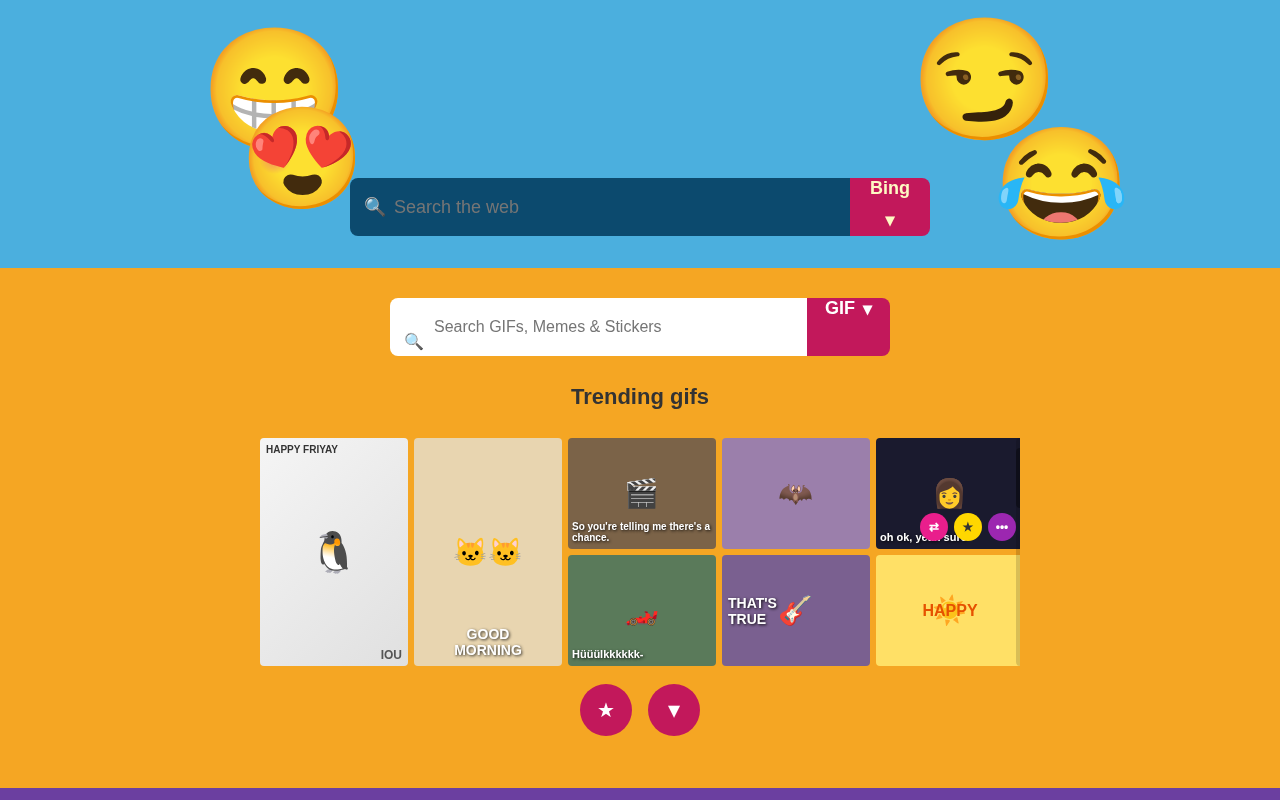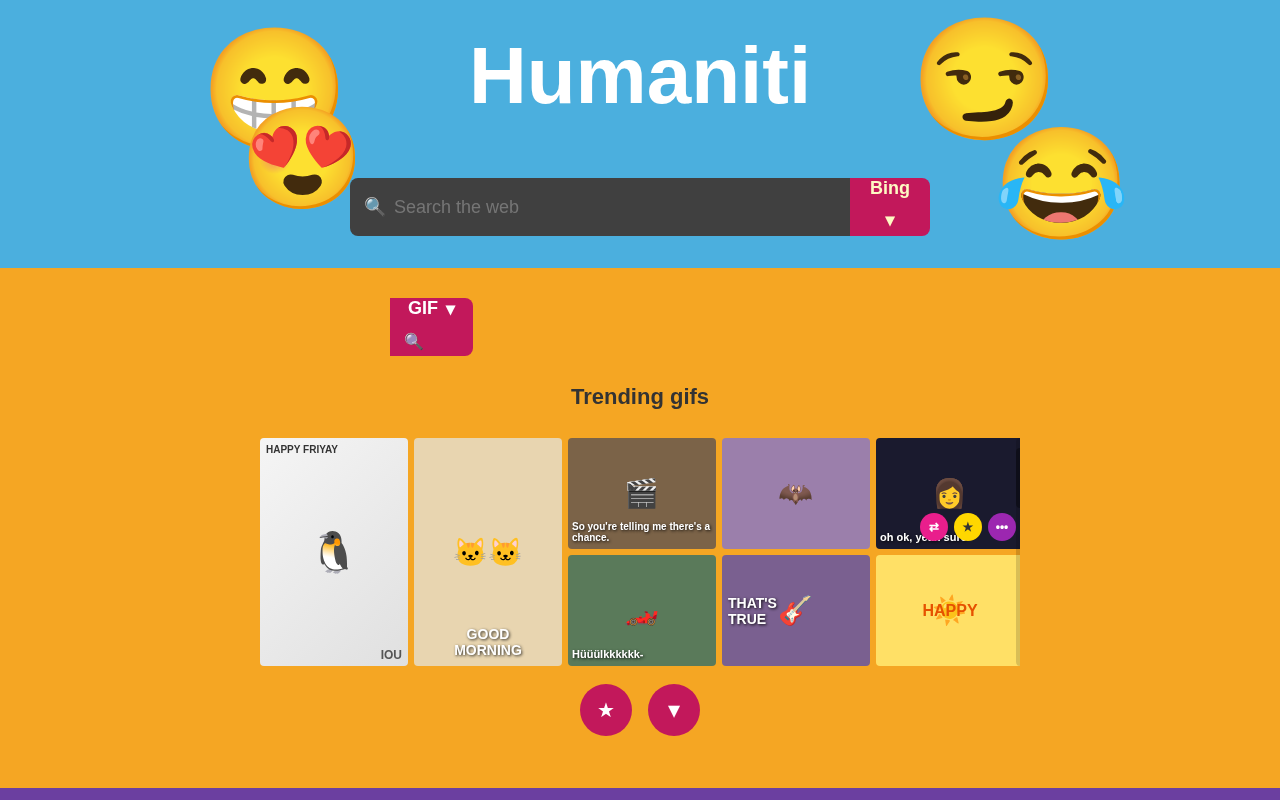--- a/index.html
+++ b/index.html
@@ -72,21 +72,21 @@
 
     .search-input-top {
       flex: 1;
       height: 100%;
       border: none;
       border-radius: 8px 0 0 8px;
       padding: 0 16px 0 44px;
       font-size: 18px;
       color: #999;
       outline: none;
-      background: #404040;
+      background: #0c4a6e;
     }
 
     .search-icon-top {
       position: absolute;
       left: 14px;
       top: 50%;
       transform: translateY(-50%);
       color: #999;
       font-size: 18px;
     }
@@ -352,37 +352,37 @@
 </head>
 <body>
 
 <div class="top-section">
 
   <span class="emoji-left-1">😁</span>
   <span class="emoji-left-2">😍</span>
   <span class="emoji-right-1">😏</span>
   <span class="emoji-right-2">😂</span>
 
-  <div class="top-title">Humaniti</div>
 
   <div class="search-bar-top">
     <span class="search-icon-top">🔍</span>
     <input class="search-input-top" type="text" placeholder="Search the web" style="">
     <button class="search-engine-btn">
       <span>Bing</span>
       <span>▾</span>
     </button>
   </div>
 </div>
 
 <div class="bottom-section">
 
   <div class="gif-search-wrapper">
     <div class="search-bar-gif">
       <span class="search-icon-gif">🔍</span>
+      <input class="search-input-gif" type="text" placeholder="Search GIFs, Memes &amp; Stickers" style="">
       <button class="search-engine-btn-gif">
         <span>GIF</span>
         <span>▾</span>
       </button>
     </div>
   </div>
 
   <div class="trending-title">Trending gifs</div>
 
   <div style="position:relative;">

